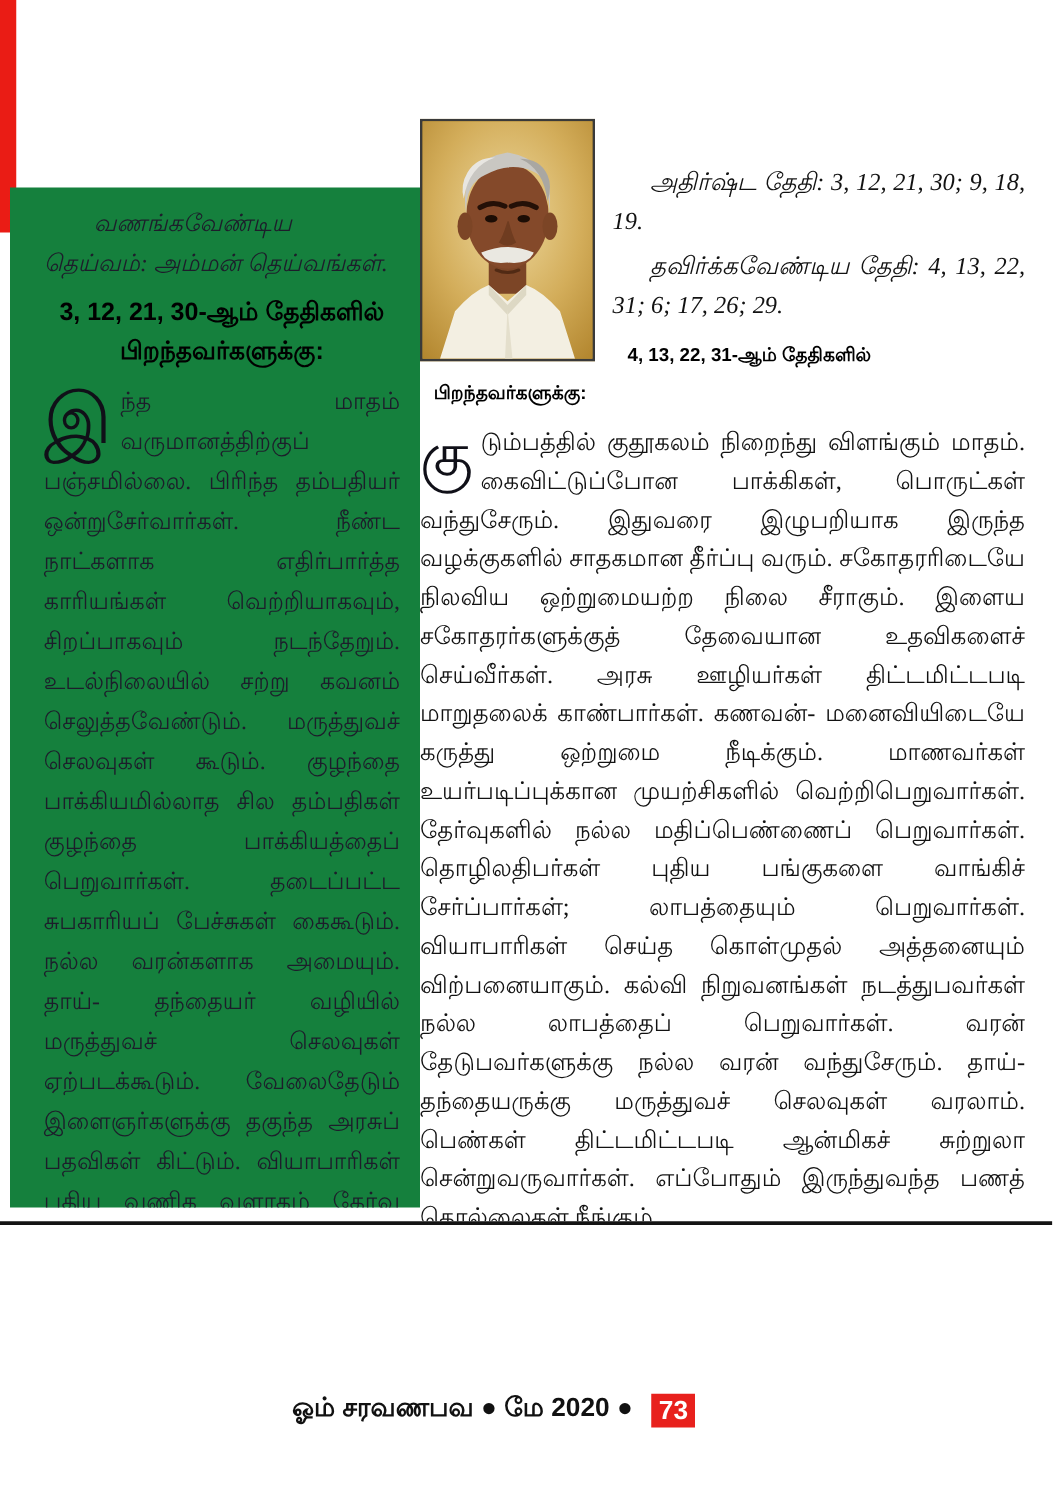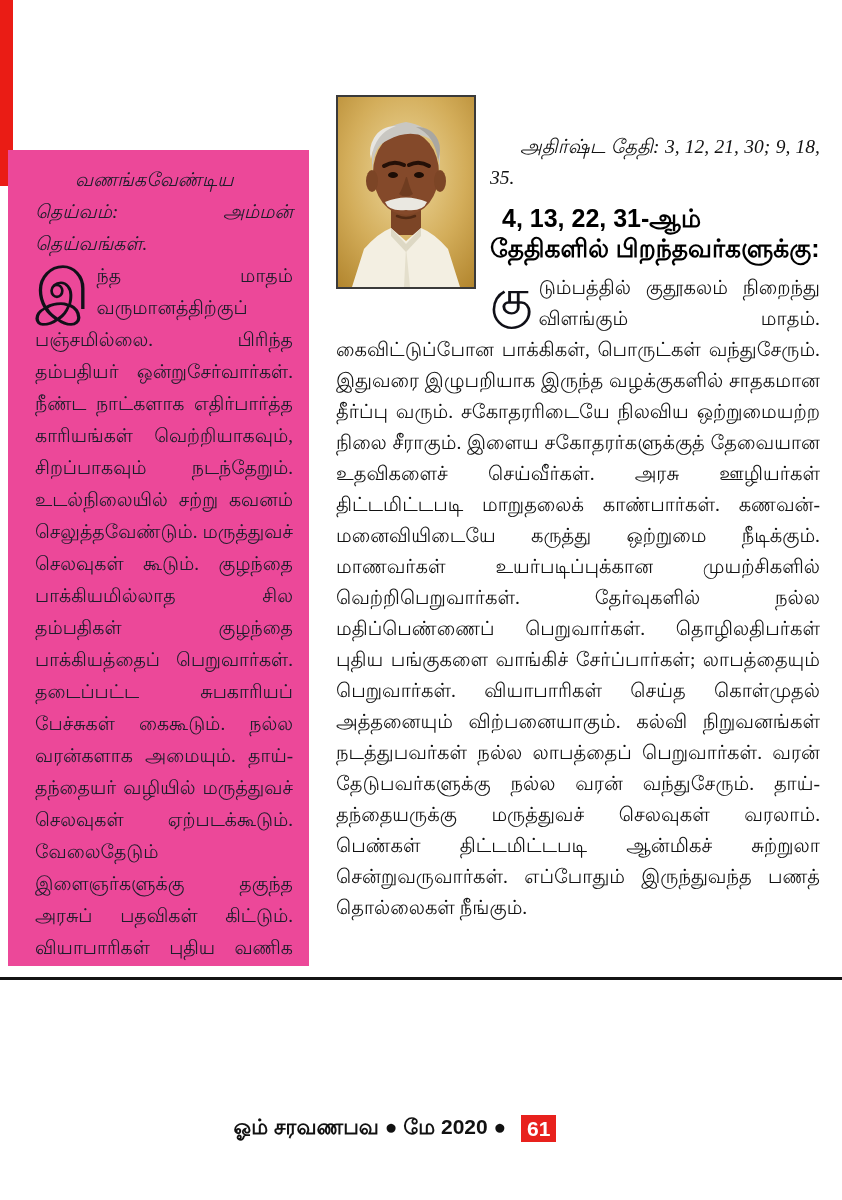--- a/index.html
+++ b/index.html
@@ -5,22 +5,22 @@
   html,body{margin:0;padding:0;background:#ffffff;}
   .page{
     position:relative;width:842px;height:1200px;background:#ffffff;overflow:hidden;
     font-family:"Liberation Serif","DejaVu Serif",serif;color:#141414;
   }
   
   .red-tab{position:absolute;left:0;top:0;width:13px;height:186px;background:#ea1c15;}
 
   
   .left-panel{
-    position:absolute;left:8px;top:150px;width:301px;height:816px;box-sizing:border-box;
-    background:#ec4899;padding:14px 16px 0 27px;
+    position:absolute;left:8px;top:150px;width:328px;height:816px;box-sizing:border-box;
+    background:#15803d;padding:14px 16px 0 27px;
     font-size:19px;line-height:32px;text-align:justify;color:#1d1d2b;overflow:hidden;
   }
   .left-panel .intro{margin:0;font-style:italic;text-indent:40px;}
   .left-panel .panel-heading{
     margin:7px 0 9px;font-family:"Liberation Sans","DejaVu Sans",sans-serif;
     font-size:20px;line-height:31px;font-weight:bold;text-align:center;color:#000;
   }
   .body-par{margin:0;}
   .dropcap{
     float:left;font-size:56px;line-height:52px;padding:4px 7px 0 0;color:#101018;
@@ -34,21 +34,21 @@
   }
   .photo-frame{
     float:left;width:136px;height:190px;border:2px solid #3a3a3a;margin:0 14px 10px 0;
     background:#c99a33;
   }
   .photo-frame svg{display:block;}
   .dates{margin:0 0 5px;font-style:italic;text-indent:30px;}
   .dates.first{margin-top:36px;}
   .sec-heading{
     margin:10px 0 9px;font-family:"Liberation Sans","DejaVu Sans",sans-serif;
-    font-size:25px;line-height:30px;font-weight:bold;text-align:left;text-indent:12px;color:#000;padding-left:11px;
+    font-size:15px;line-height:30px;font-weight:bold;text-align:left;text-indent:12px;color:#000;padding-left:11px;
   }
   .sec-body{margin:0;}
 
   
   .divider{position:absolute;left:0;top:977px;width:842px;height:0;border-top:3px solid #141414;}
   .footer{
     position:absolute;left:0;top:1112px;width:842px;text-align:center;transform:translateX(-26px);
     font-family:"Liberation Sans","DejaVu Sans",sans-serif;font-weight:bold;font-size:21px;line-height:30px;color:#111;
   }
   .page-badge{
@@ -58,20 +58,21 @@
 </style>
 </head>
 <body>
 
 <div class="page">
 
   <div class="red-tab"></div>
 
   <section class="left-panel">
     <p class="intro">வணங்கவேண்டிய தெய்வம்: அம்மன் தெய்வங்கள்.</p>
+    <h2 class="panel-heading">3, 12, 21, 30-ஆம் தேதிகளில் பிறந்தவர்களுக்கு:</h2>
     <p class="body-par"><span class="dropcap">இ</span><span>ந்த மாதம் வருமானத்திற்குப் பஞ்சமில்லை. பிரிந்த தம்பதியர் ஒன்றுசேர்வார்கள். நீண்ட நாட்களாக எதிர்பார்த்த காரியங்கள் வெற்றியாகவும், சிறப்பாகவும் நடந்தேறும். உடல்நிலையில் சற்று கவனம் செலுத்தவேண்டும். மருத்துவச் செலவுகள் கூடும். குழந்தை பாக்கியமில்லாத சில தம்பதிகள் குழந்தை பாக்கியத்தைப் பெறுவார்கள். தடைப்பட்ட சுபகாரியப் பேச்சுகள் கைகூடும். நல்ல வரன்களாக அமையும். தாய்- தந்தையர் வழியில் மருத்துவச் செலவுகள் ஏற்படக்கூடும். வேலைதேடும் இளைஞர்களுக்கு தகுந்த அரசுப் பதவிகள் கிட்டும். வியாபாரிகள் புதிய வணிக வளாகம் தேர்வு செய்வார்கள். வியாபார விருத்தியையும் அடைவார்கள். தொழிலதிபர்கள் வெளிநாடுகளில் புதிய தொழில் தொடங்கும் திட்டம் நிறைவேறும். மாணவர்கள் தேர்வுகளில் நல்ல மதிப்பெண்களைப் பெறுவார்கள். அரசியல் பிரமுகர்கள் பல விதத்திலும் சந்தோஷமான வெற்றிச் செய்திகளைக் கேட்பார்கள். திட்டமிட்டபடி காரியங்கள் கைகூடும். எதிரிகள்கூட உங்கள் நட்புறவைத் தேடிவந்து பெருமை சேர்ப்பார்கள்.</span></p>
   </section>
 
   <section class="right-col">
 
     <div class="photo-frame">
       <svg width="136" height="190" viewBox="0 0 136 190" xmlns="http://www.w3.org/2000/svg">
         <defs>
           <radialGradient id="gld" cx="50%" cy="40%" r="80%">
             <stop offset="0%" stop-color="#eed99e"></stop>
@@ -103,27 +104,28 @@
         <ellipse cx="81" cy="78" rx="5" ry="3" fill="#1c0d05"></ellipse>
 
         <path d="M68 80 Q64 93 61 97 Q68 102 75 97 Q72 92 69 80 Z" fill="#6f3c20"></path>
 
         <path d="M47 105 Q68 96 89 105 Q85 115 68 113 Q51 115 47 105 Z" fill="#eae8e1"></path>
 
         <path d="M59 119 Q68 123 77 119" stroke="#512a14" stroke-width="2.5" fill="none" stroke-linecap="round"></path>
       </svg>
     </div>
 
-    <p class="dates first">அதிர்ஷ்ட தேதி: 3, 12, 21, 30; 9, 18, 35.</p>
+    <p class="dates first">அதிர்ஷ்ட தேதி: 3, 12, 21, 30; 9, 18, 19.</p>
+    <p class="dates">தவிர்க்கவேண்டிய தேதி: 4, 13, 22, 31; 6; 17, 26; 29.</p>
 
     <h2 class="sec-heading">4, 13, 22, 31-ஆம் தேதிகளில் பிறந்தவர்களுக்கு:</h2>
     <p class="sec-body"><span class="dropcap small">கு</span><span>டும்பத்தில் குதூகலம் நிறைந்து விளங்கும் மாதம். கைவிட்டுப்போன பாக்கிகள், பொருட்கள் வந்துசேரும். இதுவரை இழுபறியாக இருந்த வழக்குகளில் சாதகமான தீர்ப்பு வரும். சகோதரரிடையே நிலவிய ஒற்றுமையற்ற நிலை சீராகும். இளைய சகோதரர்களுக்குத் தேவையான உதவிகளைச் செய்வீர்கள். அரசு ஊழியர்கள் திட்டமிட்டபடி மாறுதலைக் காண்பார்கள். கணவன்- மனைவியிடையே கருத்து ஒற்றுமை நீடிக்கும். மாணவர்கள் உயர்படிப்புக்கான முயற்சிகளில் வெற்றிபெறுவார்கள். தேர்வுகளில் நல்ல மதிப்பெண்ணைப் பெறுவார்கள். தொழிலதிபர்கள் புதிய பங்குகளை வாங்கிச் சேர்ப்பார்கள்; லாபத்தையும் பெறுவார்கள். வியாபாரிகள் செய்த கொள்முதல் அத்தனையும் விற்பனையாகும். கல்வி நிறுவனங்கள் நடத்துபவர்கள் நல்ல லாபத்தைப் பெறுவார்கள். வரன் தேடுபவர்களுக்கு நல்ல வரன் வந்துசேரும். தாய்- தந்தையருக்கு மருத்துவச் செலவுகள் வரலாம். பெண்கள் திட்டமிட்டபடி ஆன்மிகச் சுற்றுலா சென்றுவருவார்கள். எப்போதும் இருந்துவந்த பணத் தொல்லைகள் நீங்கும்.</span></p>
 
   </section>
 
   <div class="divider"></div>
 
   <div class="footer">
     <span class="footer-text">ஓம் சரவணபவ ● மே 2020 ●</span>
-    <span class="page-badge">61</span>
+    <span class="page-badge">73</span>
   </div>
 
 </div>
 
 </body></html>

